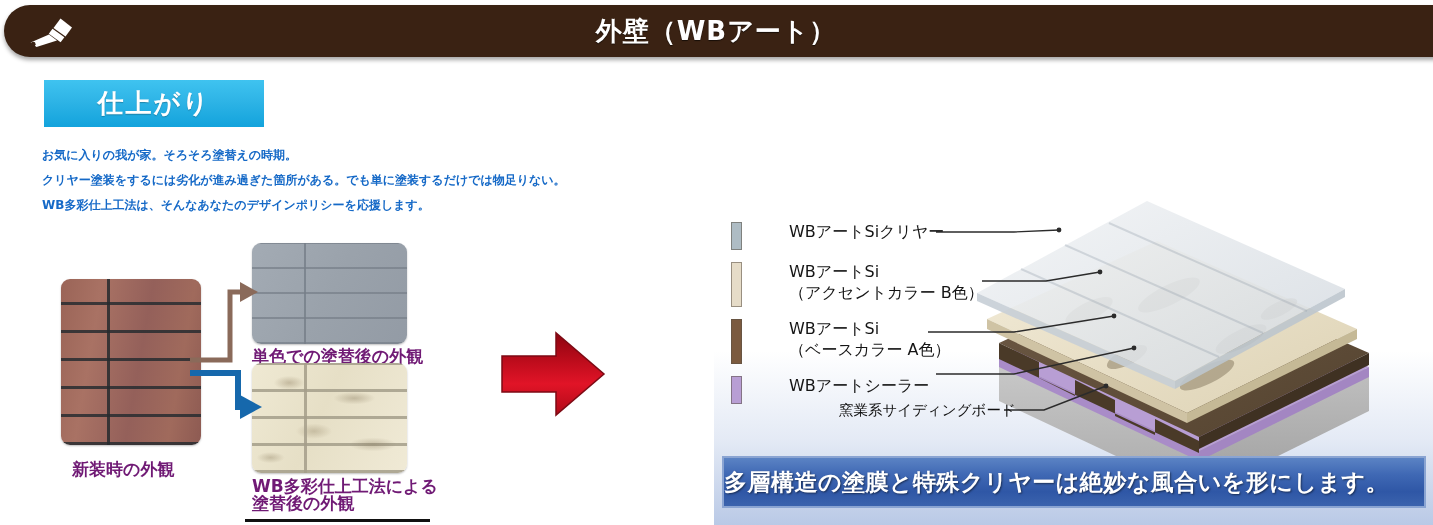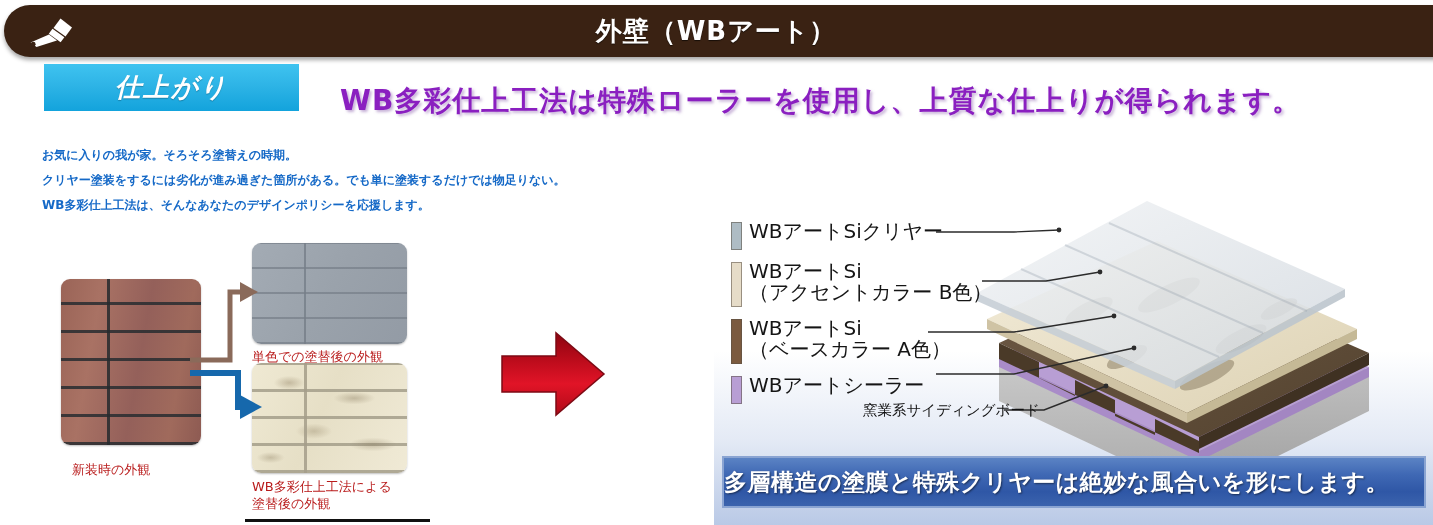--- a/index.html
+++ b/index.html
@@ -24,23 +24,23 @@
   .header-title{
     position:absolute;left:0;top:0;width:1424px;height:52px;
     display:flex;align-items:center;justify-content:center;
     color:#ffffff;font-size:26px;font-weight:bold;letter-spacing:1px;
     text-shadow:0 1px 1px rgba(0,0,0,.6);
     font-family:"DejaVu Sans","Liberation Sans",sans-serif;
   }
 
   
   .finish-badge{
-    position:absolute;left:44px;top:64px;width:255px;height:47px;
+    position:absolute;left:44px;top:80px;width:220px;height:47px;
     background:linear-gradient(180deg,#3fc3f0 0%,#2eb4e6 45%,#13a3dc 100%);
-    display:flex;align-items:center;justify-content:center;font-style:italic;
+    display:flex;align-items:center;justify-content:center;
   }
   .finish-badge span{
     color:#fff;font-size:26px;font-weight:bold;letter-spacing:2px;
     font-family:"DejaVu Sans","Liberation Sans",sans-serif;
     text-shadow:0 1px 1px rgba(0,0,0,.25);
   }
 
   
   .headline{
     position:absolute;left:340px;top:82px;width:1000px;
@@ -98,21 +98,21 @@
       repeating-linear-gradient(0deg,
         rgba(164,158,138,.85) 0px, rgba(164,158,138,.85) 3px,
         rgba(0,0,0,0) 3px, rgba(0,0,0,0) 27px),
       linear-gradient(115deg,#efe9d3 0%,#e6dfc6 45%,#f0ead6 100%);
   }
   .panel-multi .vline{
     position:absolute;left:52px;top:0;width:3px;height:100%;
     background:rgba(164,158,138,.85);
   }
   .cap{
-    position:absolute;color:#b91c1c;font-size:13px;font-weight:normal;
+    position:absolute;color:#701a75;font-size:17px;font-weight:bold;
     line-height:17px;white-space:nowrap;
     font-family:"DejaVu Sans","Liberation Sans",sans-serif;
   }
   .cap-before{left:72px;top:452px;margin-top:9px;}
   .cap-gray{left:252px;top:348px;}
   .cap-multi{left:252px;top:478px;}
   .cap-rule{
     position:absolute;left:245px;top:519px;width:185px;height:3px;background:#111;
   }
 
@@ -133,28 +133,28 @@
   }
   .legend-row{
     display:flex;align-items:flex-start;margin-bottom:11px;
   }
   .sw{
     width:9px;height:26px;flex:0 0 9px;margin-right:7px;margin-top:1px;
     border:1px solid rgba(90,80,70,.55);
   }
   .sw.tall{height:43px;}
   .legend-txt{
-    color:#151515;font-size:20px;line-height:21px;white-space:pre-line;
-    font-family:"DejaVu Sans","Liberation Sans",sans-serif;
+    color:#151515;font-size:16px;line-height:21px;white-space:pre-line;
+    font-family:"DejaVu Sans","Liberation Sans",sans-serif;
+    margin-left:40px;
   }
   .board-label{
     position:absolute;left:125px;top:263px;color:#111;font-size:14.5px;
     white-space:nowrap;font-weight:500;
     font-family:"DejaVu Sans","Liberation Sans",sans-serif;
-    margin-left:24px;
   }
   .iso{position:absolute;left:255px;top:5px;width:460px;height:330px;}
   .leaders{position:absolute;left:0;top:0;width:719px;height:387px;}
 
   
   .blue-banner{
     position:absolute;left:8px;top:318px;width:700px;height:48px;
     background:linear-gradient(180deg,#5b83c4 0%,#3f68b4 35%,#2f57a6 70%,#3b63ad 100%);
     border:2px solid #8aa4d2;
     display:flex;align-items:center;justify-content:flex-start;
@@ -182,21 +182,20 @@
         </g>
       </svg>
     </div>
     <div class="header-title">外壁（WBアート）</div>
   </div>
 
   <div class="finish-badge">
     <span>仕上がり</span>
   </div>
 
-  <div class="headline">WB多彩仕上工法は特殊ローラーを使用し、上質な仕上りが得られます。</div>
 
   <div class="body-copy">
     <div>お気に入りの我が家。そろそろ塗替えの時期。</div>
     <div>クリヤー塗装をするには劣化が進み過ぎた箇所がある。でも単に塗装するだけでは物足りない。</div>
     <div>WB多彩仕上工法は、そんなあなたのデザインポリシーを応援します。</div>
   </div>
 
   <div class="panel panel-before">
     <div class="vline"></div>
   </div>

